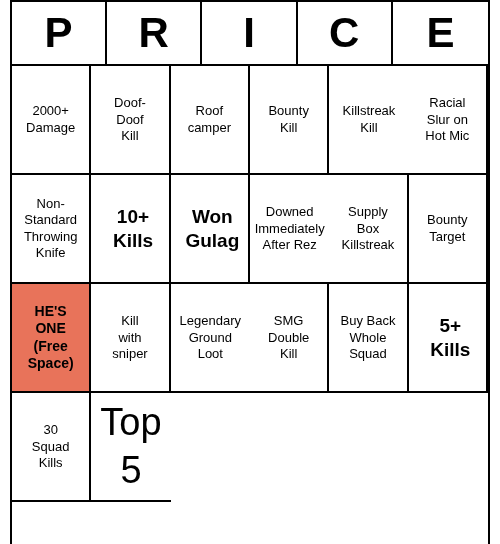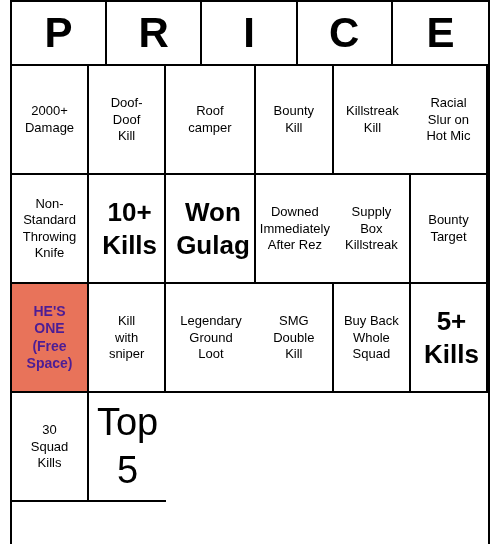--- a/index.html
+++ b/index.html
@@ -50,27 +50,27 @@
       line-height: 1.25;
       font-weight: normal;
     }
     .bingo-cell:nth-child(5n) {
       border-right: none;
     }
     .bingo-cell:nth-child(n+21) {
       border-bottom: none;
     }
     .bingo-cell.large-text {
-      font-size: 26px;
+      font-size: 19px;
       font-weight: bold;
       padding-left: 10px;
     }
     .bingo-cell.free-space {
       background-color: #e8735a;
-      color: #4c1d95;
+      color: #000000;
       font-size: 14px;
       font-weight: bold;
     }
     .bingo-cell.top5 {
       font-size: 38px;
       font-weight: normal;
     }
   </style>
 </head>
 <body>

